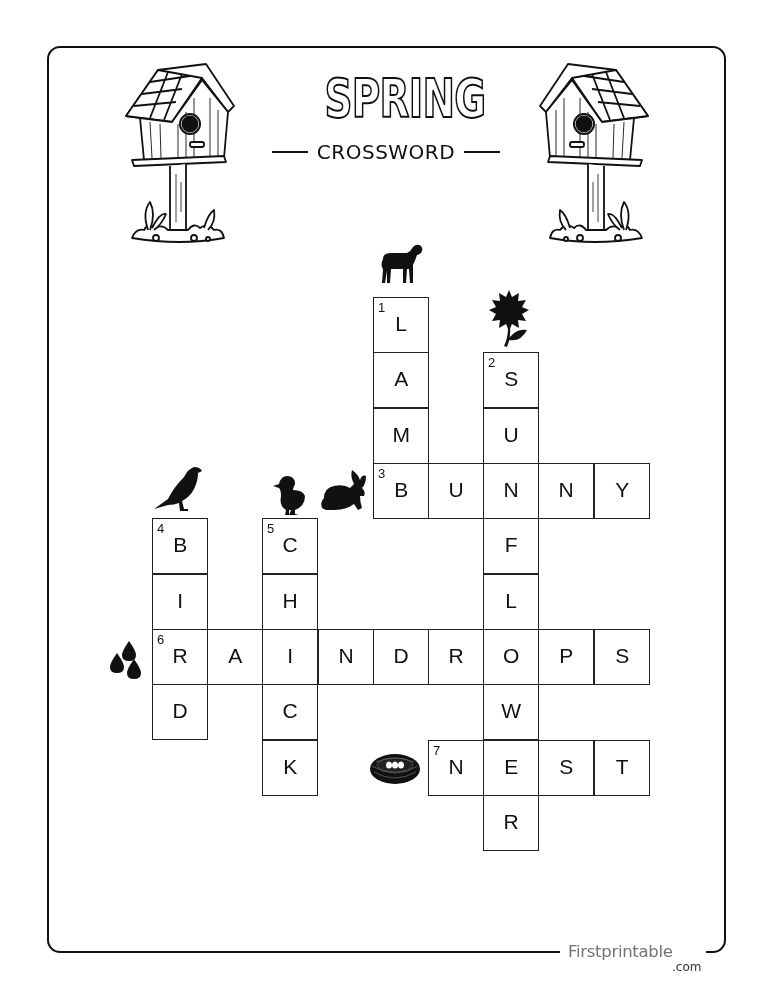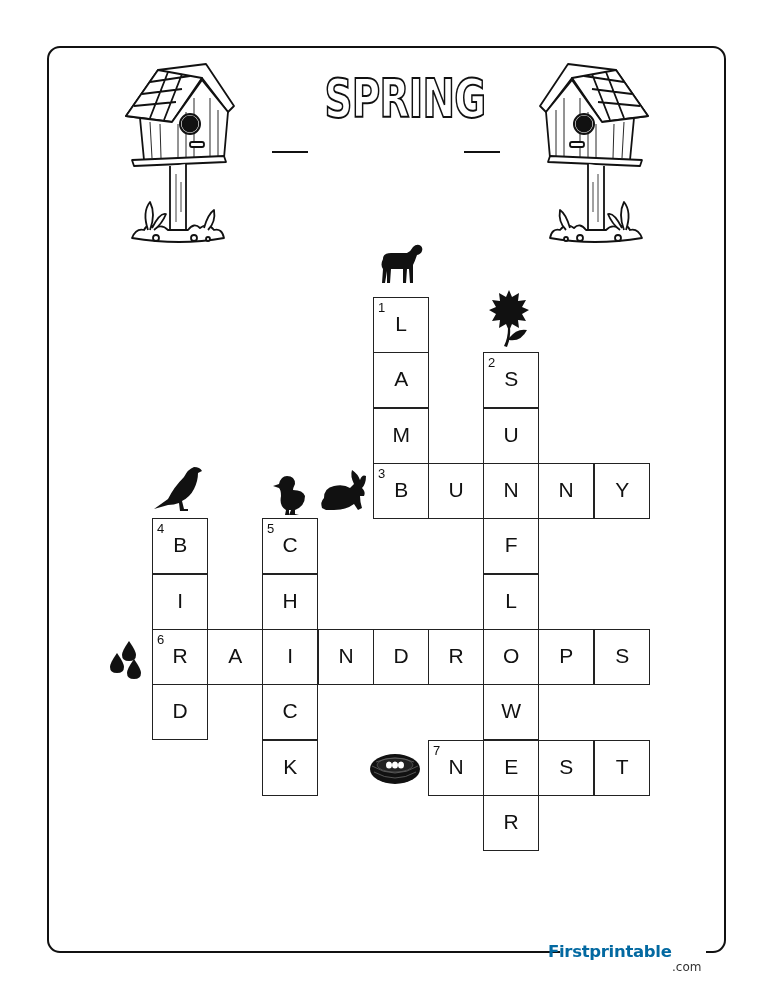--- a/index.html
+++ b/index.html
@@ -1,38 +1,39 @@
 <!DOCTYPE html>
 <html><head>
 <meta charset="utf-8">
 <style>
   html, body { margin:0; padding:0; background:#fff; }
   body { width:773px; height:1000px; position:relative; overflow:hidden; font-family:"Liberation Sans", sans-serif; }
   .frame { position:absolute; left:47px; top:46px; width:679px; height:907px; border:2px solid #111; border-radius:13px; box-sizing:border-box; }
   .brand-gap { position:absolute; left:560px; top:944px; width:146px; height:16px; background:#fff; }
-  .brand { position:absolute; left:548px; top:942px; font-family:"DejaVu Sans", sans-serif; font-weight:bold; font-size:16.5px; color:#0369a1; letter-spacing:-0.3px; }
+  .brand { position:absolute; left:568px; top:942px; font-family:"DejaVu Sans", sans-serif; font-weight:normal; font-size:16.5px; color:#737373; letter-spacing:-0.3px; }
   .brand-com { position:absolute; left:672px; top:960px; font-family:"DejaVu Sans", sans-serif; font-size:12px; color:#333; }
   .title { position:absolute; left:300px; top:66px; width:175px; text-align:center; font-family:"DejaVu Sans", sans-serif; font-weight:bold; font-size:54px; color:#fff; -webkit-text-stroke:2px #111; letter-spacing:-1px; transform:scaleX(0.72); transform-origin:center; line-height:66px; }
   .subtitle-row { position:absolute; left:272px; top:138px; width:228px; height:28px; display:flex; align-items:center; justify-content:space-between; }
   .subtitle-line { width:36px; height:2px; background:#111; }
   .subtitle { font-family:"DejaVu Sans", sans-serif; font-size:20px; color:#111; letter-spacing:0.5px; }
   .cell { position:absolute; width:56.3px; height:56.3px; border:1.5px solid #222; box-sizing:border-box; background:#fff; }
   .cell .letter { position:absolute; left:0; right:0; top:14px; text-align:center; font-size:21px; color:#111; }
   .cell .num { position:absolute; left:4px; top:2px; font-size:13px; color:#111; }
   .icon { position:absolute; }
   svg { display:block; }
 </style>
 </head>
 <body>
 
 <div class="frame"></div>
 
 <div class="title">SPRING</div>
 <div class="subtitle-row">
   <div class="subtitle-line"></div>
+  <div class="subtitle">CROSSWORD</div>
   <div class="subtitle-line"></div>
 </div>
 
 <div class="icon" style="left:120px;top:62px;">
   <svg width="118" height="186" viewBox="0 0 118 186">
     <g fill="none" stroke="#111" stroke-width="1.8" stroke-linejoin="round">
 
       <path d="M6 54 L38 8 L86 2 L114 44 L108 50 L82 16 L52 60 Z" fill="#fff"></path>
       <path d="M38 8 L6 54 L52 60 L82 16 Z" fill="#fff"></path>
       <path d="M30 20 L70 14 M22 32 L62 27 M14 44 L56 40 M48 10 L30 56 M62 12 L44 58"></path>

